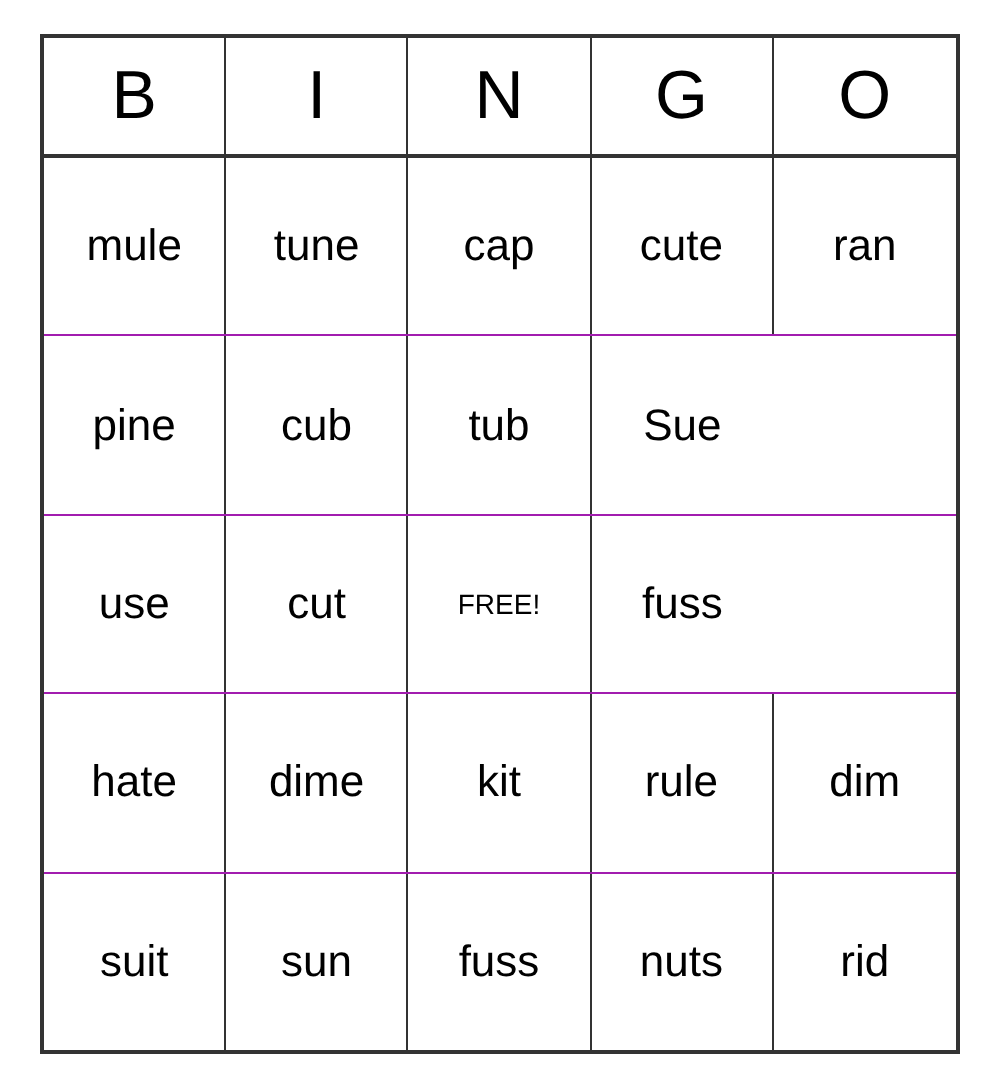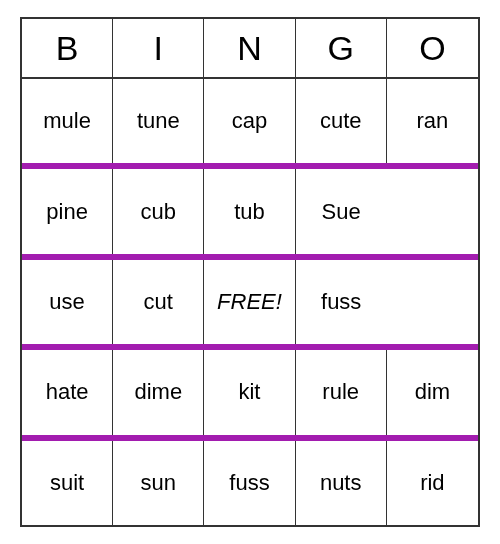--- a/index.html
+++ b/index.html
@@ -49,21 +49,21 @@
     .bingo-body {
       display: flex;
       flex-direction: column;
       flex: 1;
     }
 
     .bingo-row {
       display: grid;
       grid-template-columns: repeat(5, 1fr);
       flex: 1;
-      border-bottom: 6px solid #a21caf;
+      border-bottom: 1px solid #a21caf;
     }
 
     .bingo-row:last-child {
       border-bottom: none;
     }
 
     .bingo-cell {
       display: flex;
       justify-content: center;
       align-items: center;
@@ -72,23 +72,22 @@
       padding: 4px;
       text-align: center;
     }
 
     .bingo-cell:last-child {
       border-right: none;
       text-align: center;
     }
 
     .free-cell {
-      font-size: 22px;
+      font-size: 14px;
       font-weight: normal;
-      font-style: italic;
     }
   </style>
 </head>
 <body>
 
 <div class="bingo-card">
   <div class="bingo-header">
   <div class="bingo-header-cell">B</div>
       <div class="bingo-header-cell">I</div>
       <div class="bingo-header-cell">N</div>

